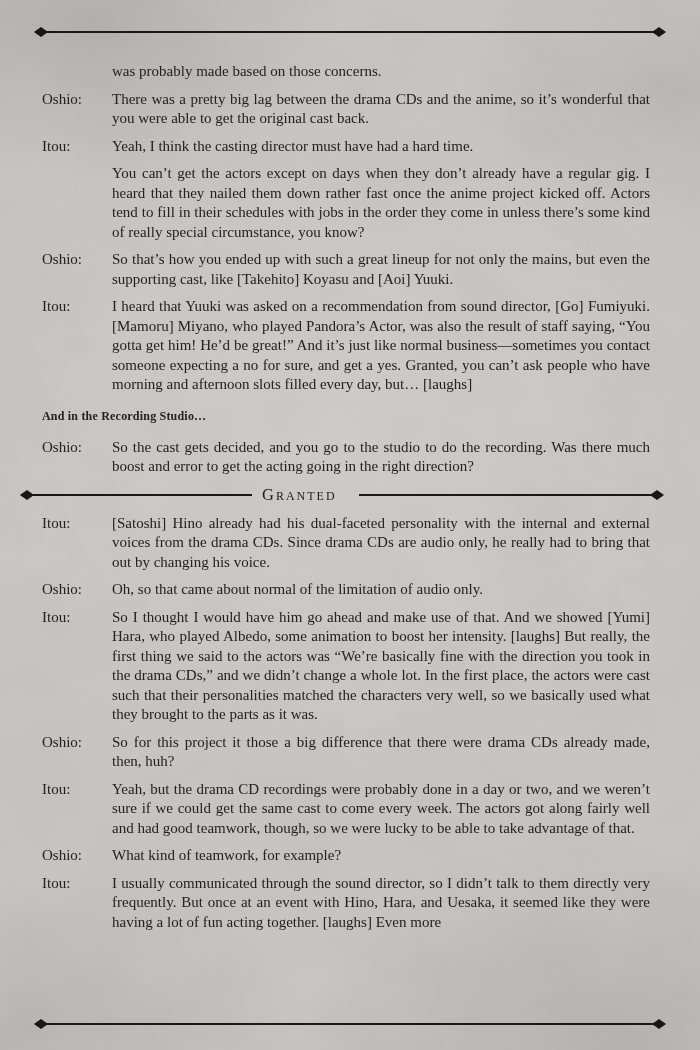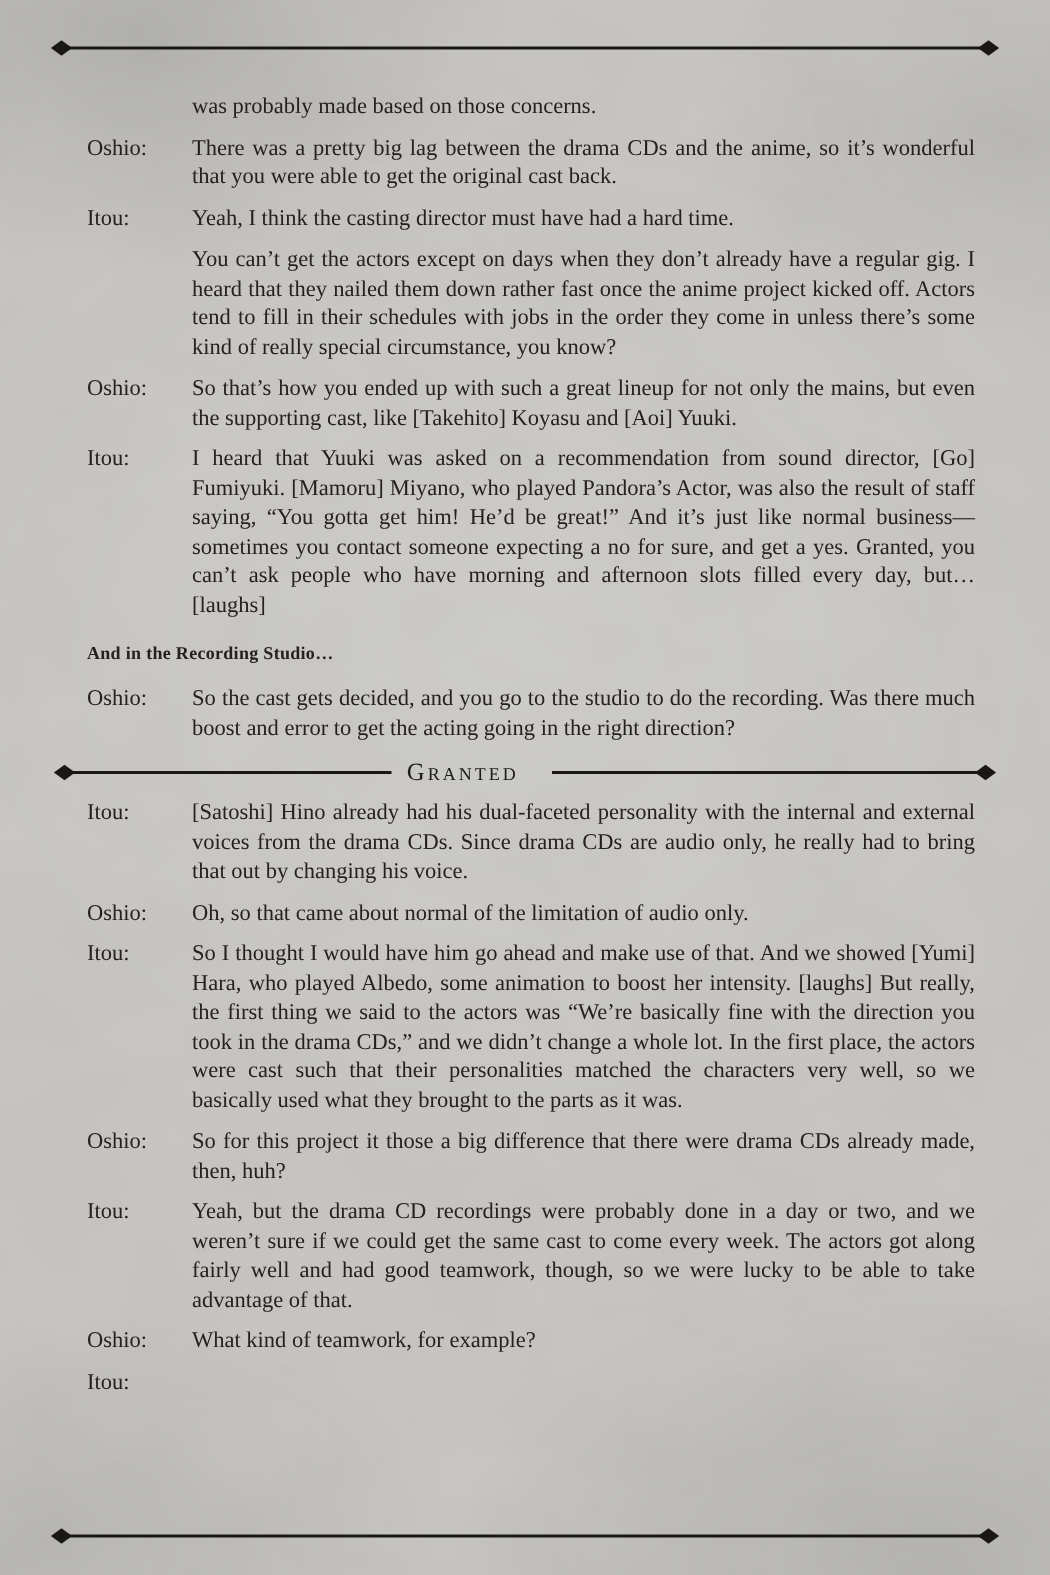--- a/index.html
+++ b/index.html
@@ -23,21 +23,21 @@
     position:absolute;left:36px;right:36px;height:11px;
     display:flex;align-items:center;
   }
   .rule-top{top:26px;}
   .rule-bottom{top:1018px;}
   .rule .line{flex:1;height:2px;background:#191817;}
   .diamond{
     width:10px;height:10px;background:#191817;flex:0 0 auto;
     transform:scaleY(0.72) rotate(45deg);
   }
-  .content{position:absolute;top:62px;left:58px;right:50px;}
+  .content{position:absolute;top:62px;left:42px;right:50px;}
   .row{display:flex;margin-bottom:8px;}
   .speaker{flex:0 0 70px;font-size:15px;line-height:19.5px;}
   .speech{flex:1;margin:0;font-size:15px;line-height:19.5px;text-align:justify;}
   .section-heading{
     font-size:12px;font-weight:bold;letter-spacing:0.2px;
     margin:10px 0 10px 0;line-height:23px;
   }
   .series-divider{
     display:flex;align-items:center;height:13px;
     margin:12px -12px 12px -20px;
@@ -136,20 +136,21 @@
     <div class="row">
       <span class="speaker">Itou:</span>
       <p class="speech">Yeah, but the drama CD recordings were probably done in a day or two, and we weren’t sure if we could get the same cast to come every week. The actors got along fairly well and had good teamwork, though, so we were lucky to be able to take advantage of that.</p>
     </div>
     <div class="row">
       <span class="speaker">Oshio:</span>
       <p class="speech">What kind of teamwork, for example?</p>
     </div>
     <div class="row">
       <span class="speaker">Itou:</span>
+      <p class="speech">I usually communicated through the sound director, so I didn’t talk to them directly very frequently. But once at an event with Hino, Hara, and Uesaka, it seemed like they were having a lot of fun acting together. [laughs] Even more</p>
     </div>
 
   </div>
 
   <div class="rule rule-bottom">
     <span class="diamond"></span>
     <span class="line"></span>
     <span class="diamond"></span>
   </div>
 

